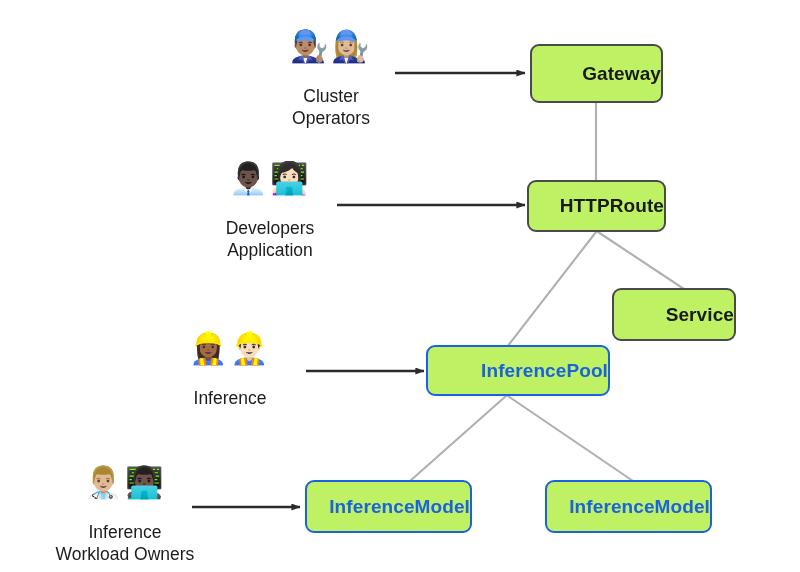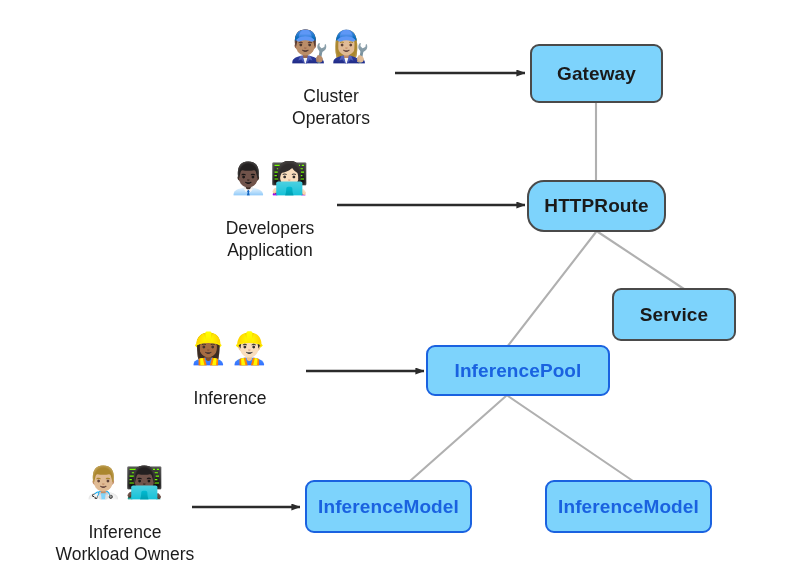--- a/index.html
+++ b/index.html
@@ -22,22 +22,22 @@
     width: 800px;
     height: 572px;
     pointer-events: none;
   }
   
   .node {
     position: absolute;
     box-sizing: border-box;
     display: flex;
     align-items: center;
-    justify-content: center;
-    background: #7dd3fc;
+    justify-content: flex-end;
+    background: #bef264;
     border-radius: 9px;
     font-weight: bold;
     letter-spacing: 0.1px;
     white-space: nowrap;
   }
   .node.core {
     border: 2.2px solid #4a4a4a;
     color: #1a1a1a;
     font-size: 19px;
   }
@@ -98,21 +98,21 @@
       <line x1="337" y1="205" x2="525" y2="205" marker-end="url(#arrowhead)"></line>
       <line x1="306" y1="371" x2="424" y2="371" marker-end="url(#arrowhead)"></line>
       <line x1="192" y1="507" x2="300" y2="507" marker-end="url(#arrowhead)"></line>
     </g>
   </svg>
 
   <div class="node core" style="left:530px; top:44px; width:133px; height:59px;">
     <span>Gateway</span>
   </div>
 
-  <div class="node core" style="left:527px; top:180px; width:139px; height:52px;border-radius:17px;">
+  <div class="node core" style="left:527px; top:180px; width:139px; height:52px;">
     <span>HTTPRoute</span>
   </div>
 
   <div class="node core" style="left:612px; top:288px; width:124px; height:53px;">
     <span>Service</span>
   </div>
 
   <div class="node infer" style="left:426px; top:345px; width:184px; height:51px;">
     <span>InferencePool</span>
   </div>

